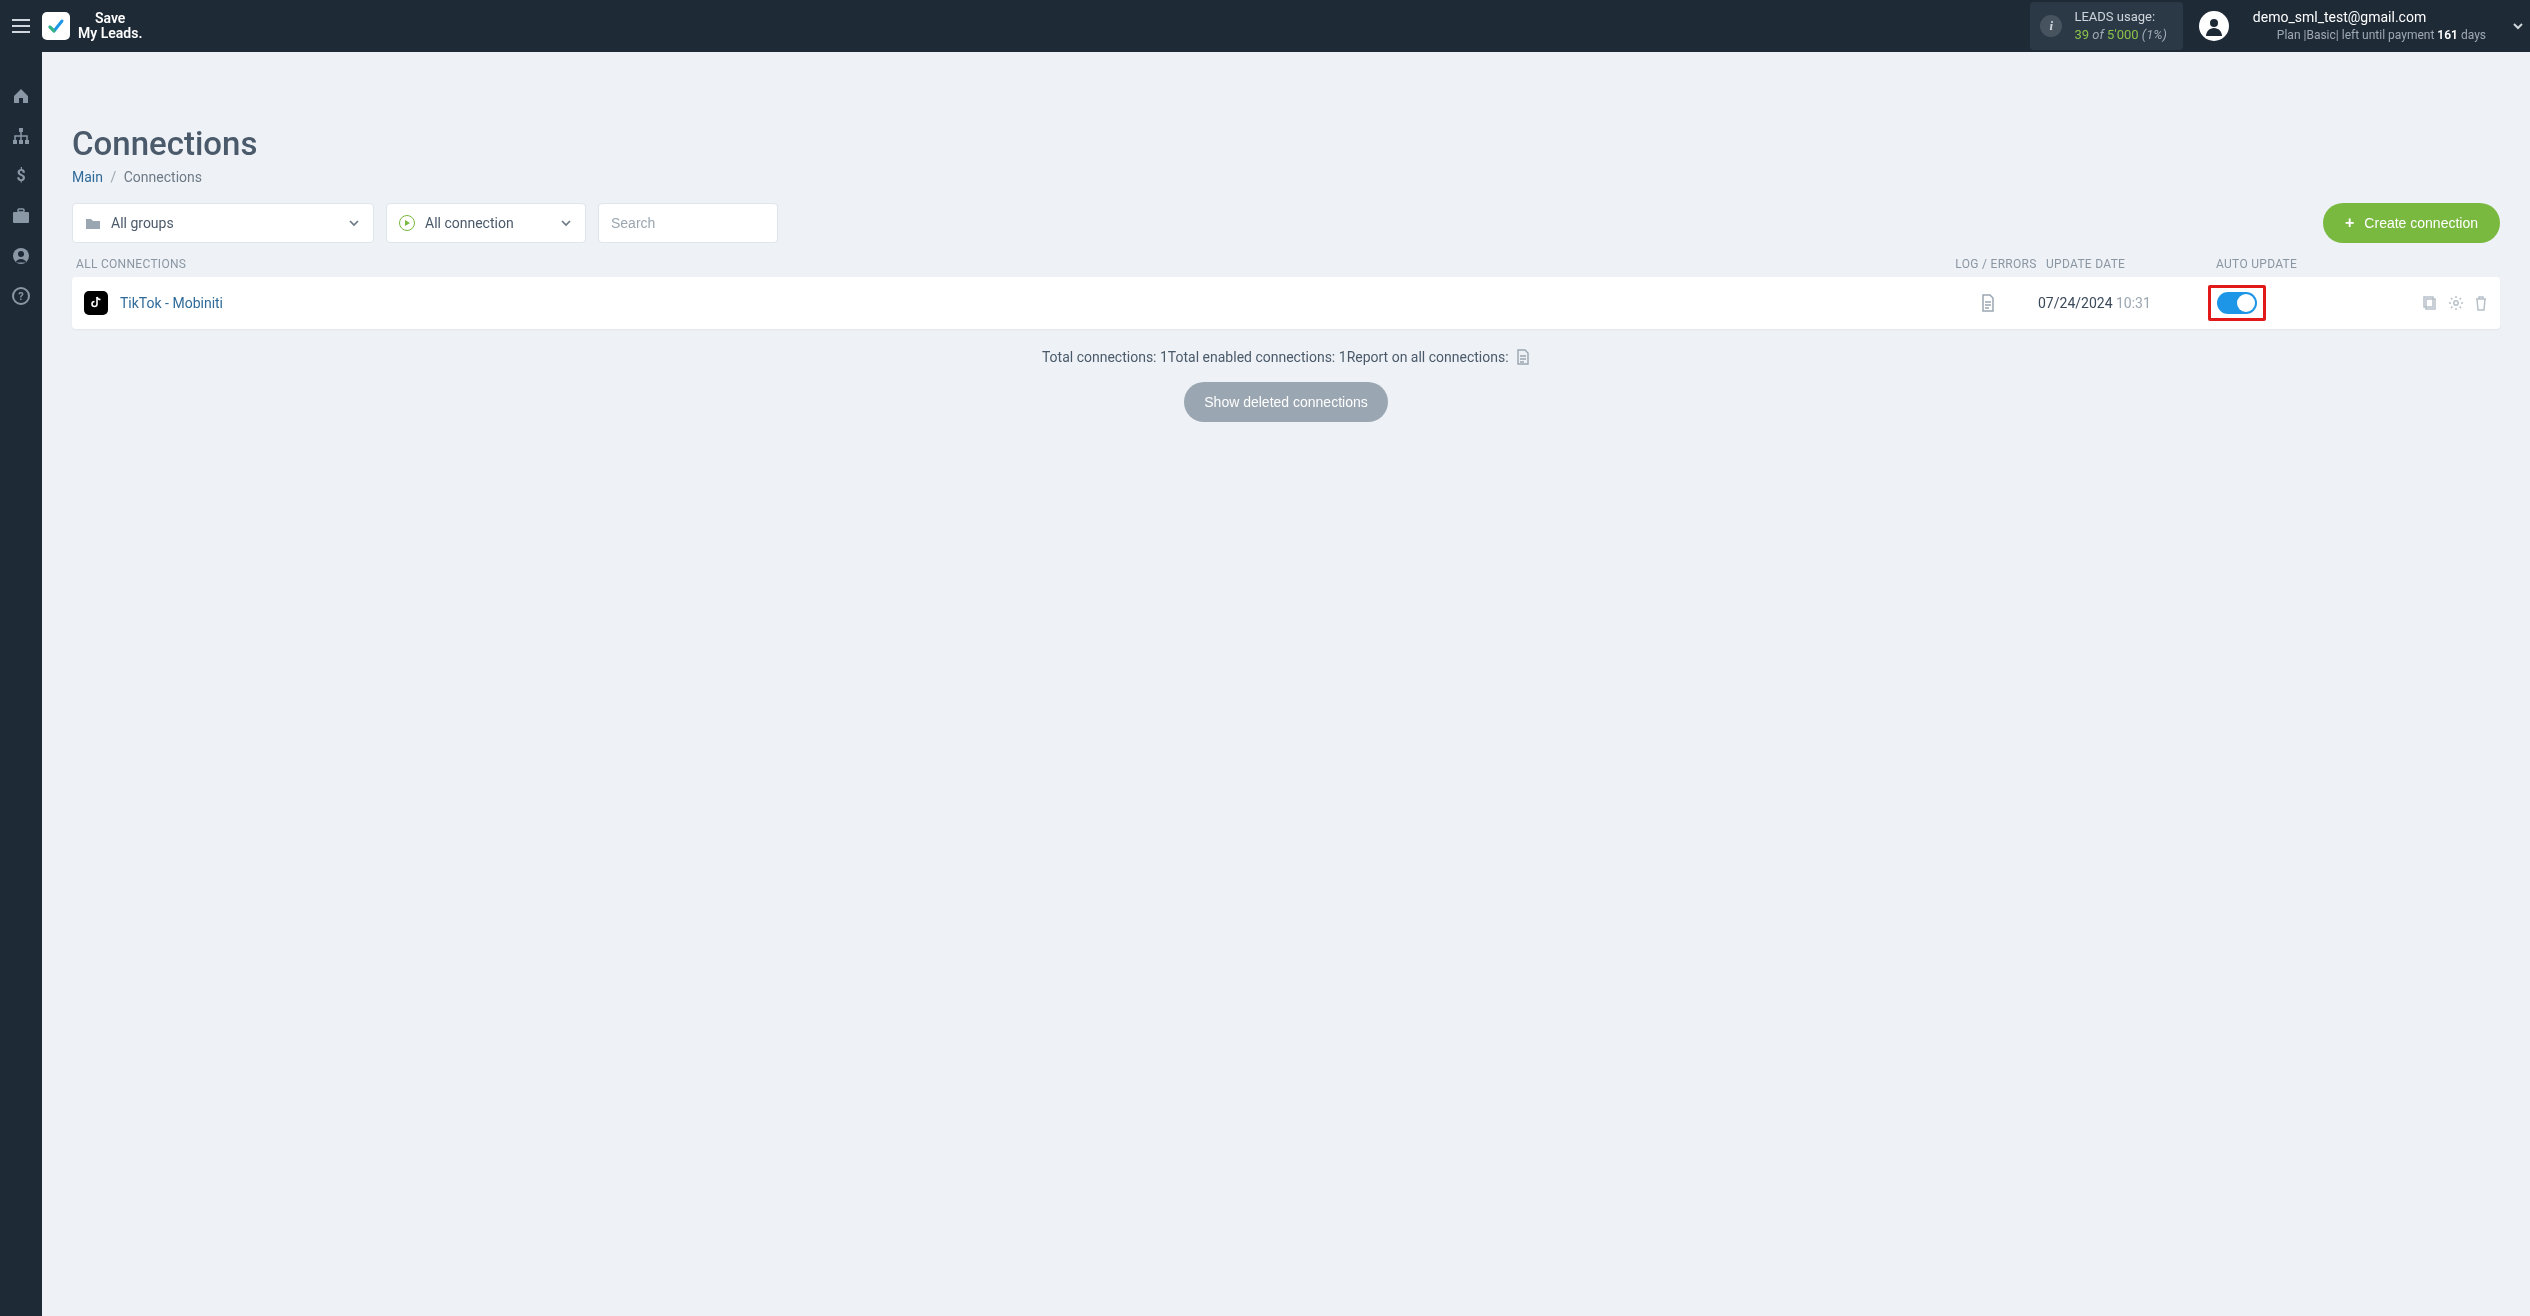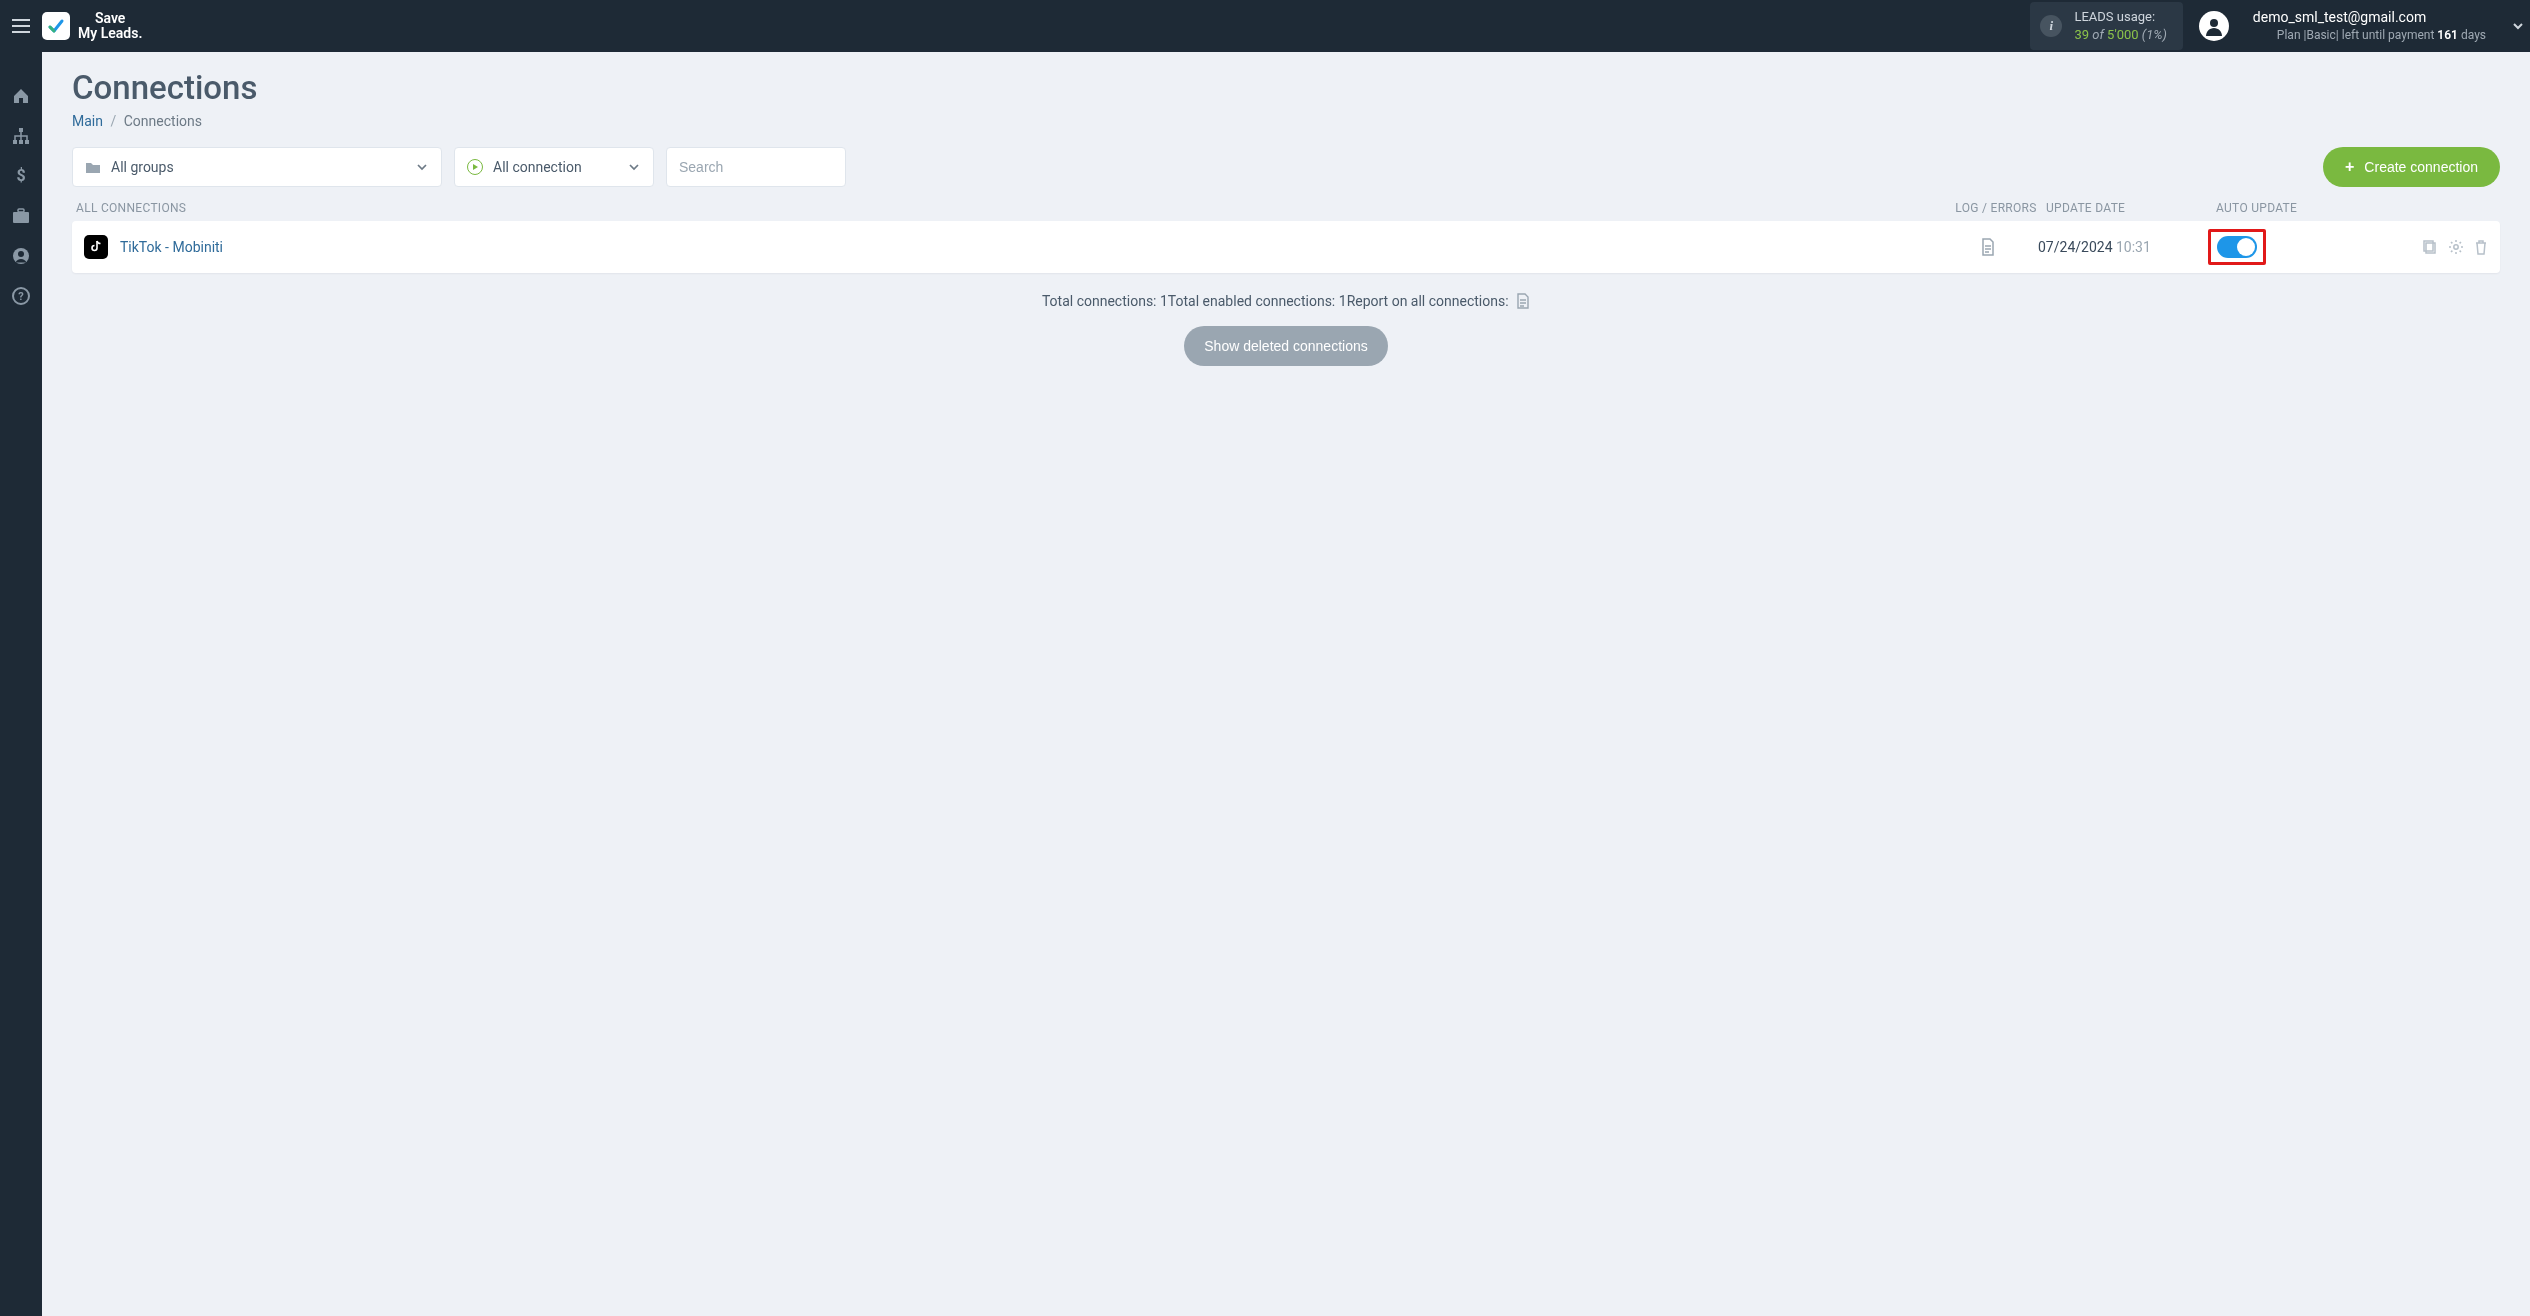--- a/index.html
+++ b/index.html
@@ -96,21 +96,22 @@
   }
   .sidebar .nav-icn {
     width:42px;height:32px;
     display:flex;align-items:center;justify-content:center;
     color:#8a98a5;cursor:pointer;
   }
 
   .main {
     flex:1;
     overflow:auto;
-    padding: 16px 30px 40px 30px;
+    padding: 44px 30px 40px 30px;
+    margin-top: 28px;
   }
   .page-title {
     font-size: 33px;
     font-weight: 500;
     color:#4a5a6a;
     margin-bottom: 6px;
   }
   .breadcrumb {
     font-size:14px;
     color:#6d7a86;
@@ -131,21 +132,21 @@
     background:#fff;
     border:1px solid #dfe5ec;
     border-radius:4px;
     display:flex;
     align-items:center;
     padding:0 12px;
     cursor:pointer;
     position:relative;
     min-width:0;
   }
-  .select-box.groups { width: 370px; }
+  .select-box.groups { width: 302px; }
   .select-box.state  { width: 200px; }
   .search-box        { width: 180px; cursor:text; }
   .select-box .icn { color:#9aa6b1; margin-right:10px; display:flex;align-items:center; }
   .select-box .lbl { color:#4a5a6a; flex:1; }
   .select-box .chev { color:#6d7a86; }
   .play-icn {
     width:16px;height:16px;border:1.5px solid #7ab940;border-radius:50%;
     display:flex;align-items:center;justify-content:center;
   }
   .play-icn::after {

